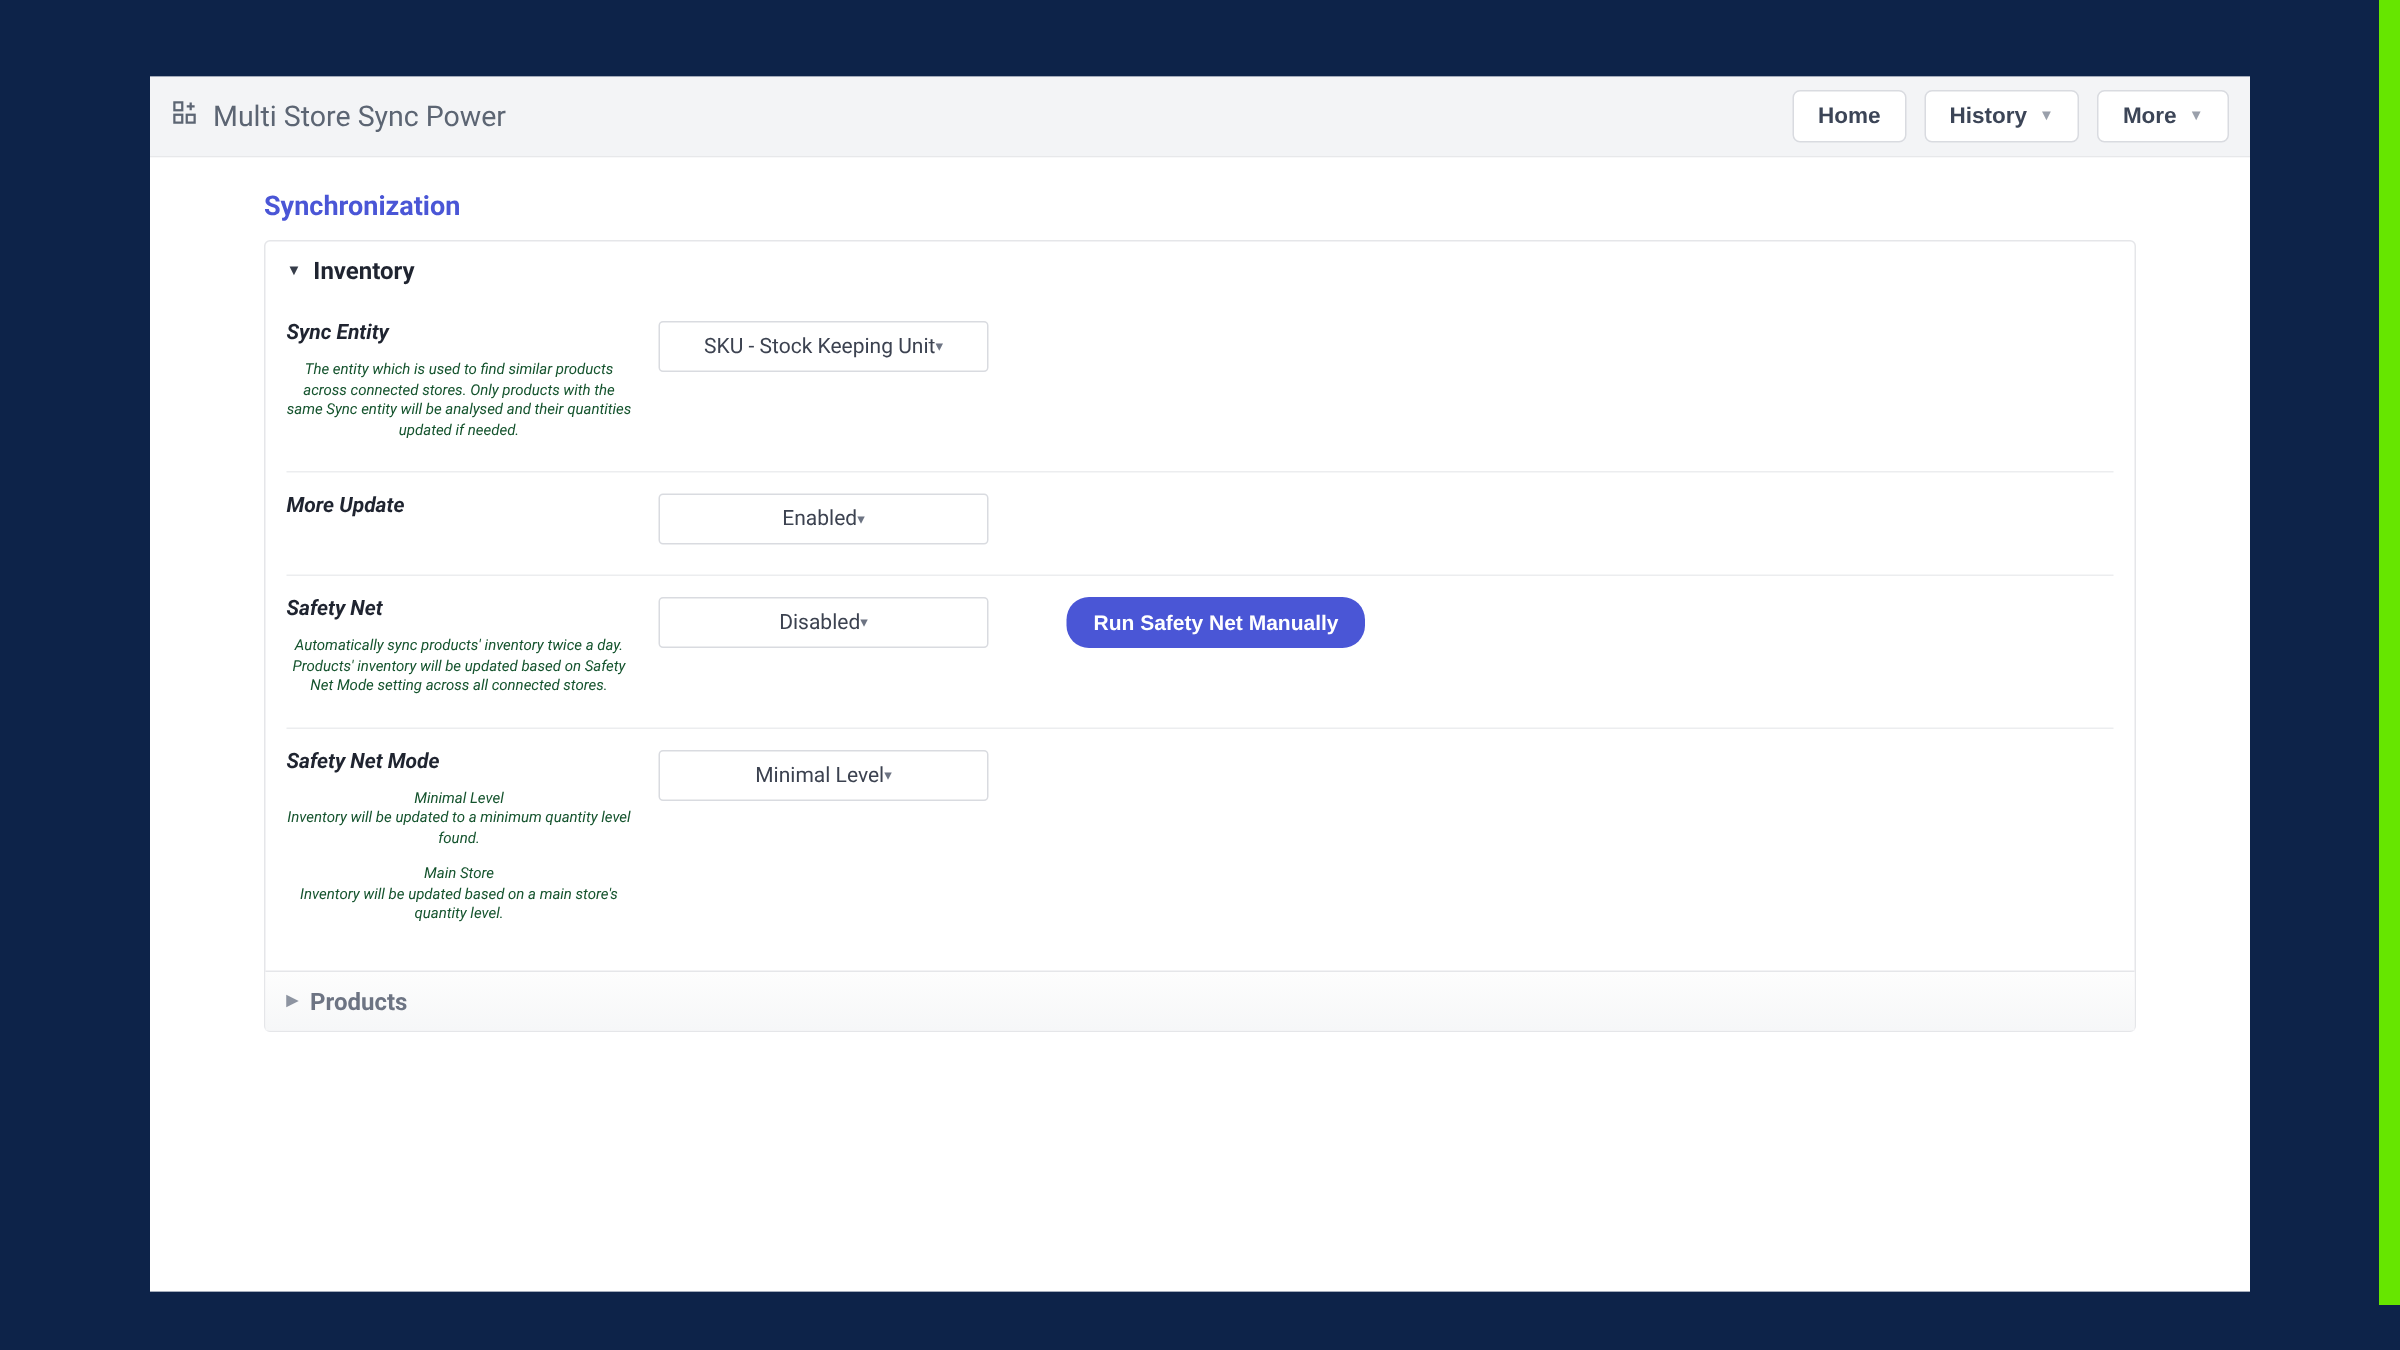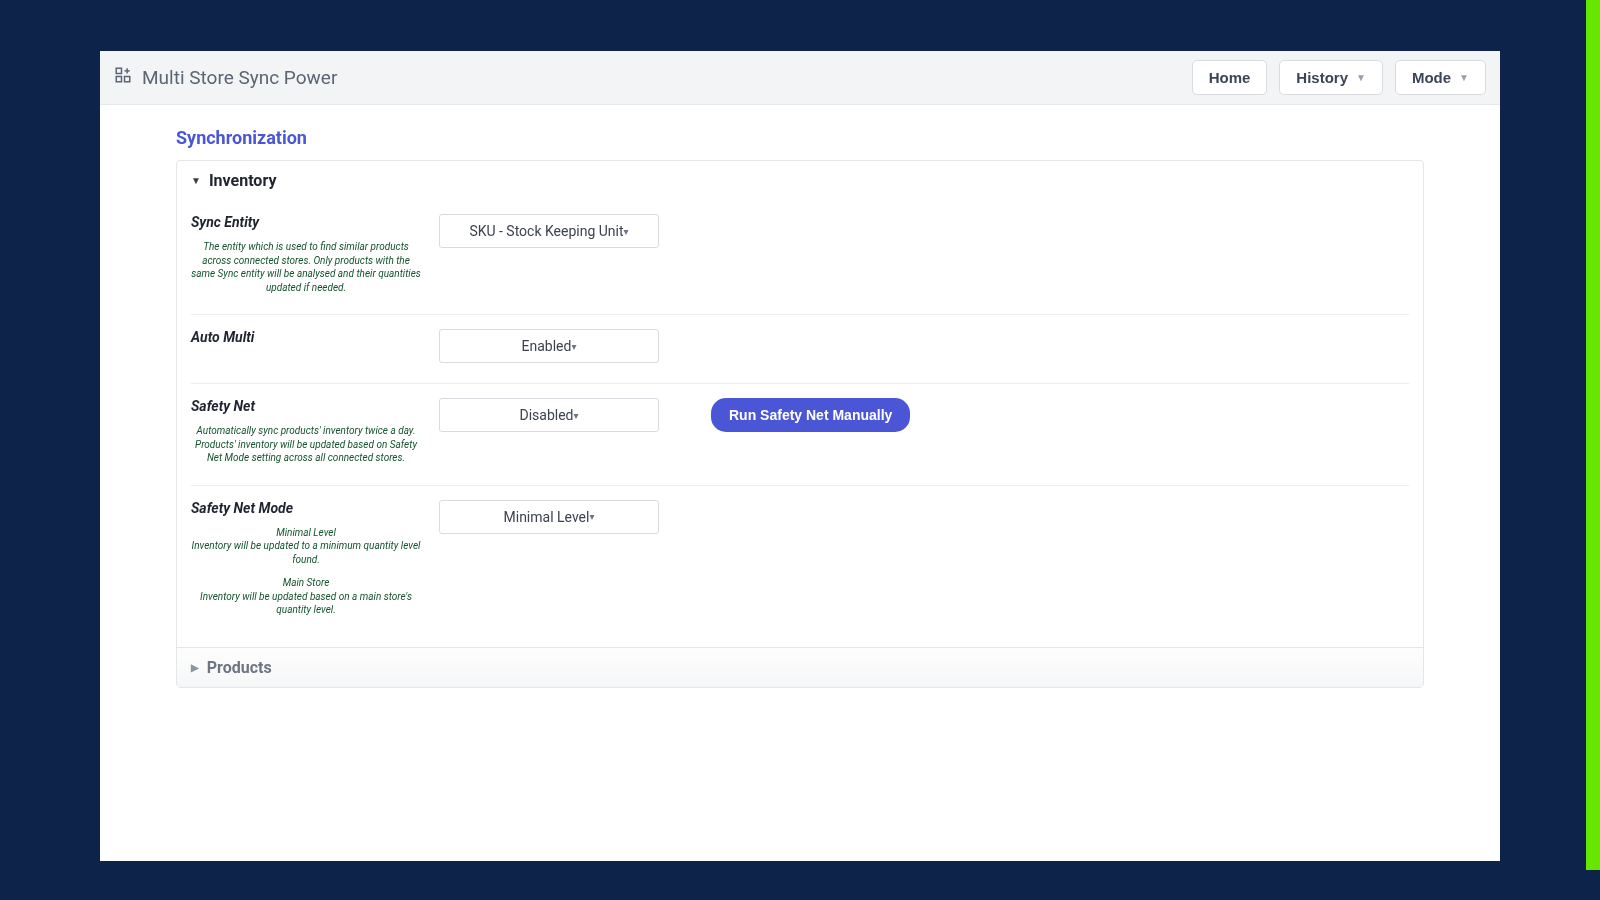--- a/index.html
+++ b/index.html
@@ -188,21 +188,21 @@
     </div>
     <div class="top-actions">
       <button class="btn">
         <span>Home</span>
       </button>
       <button class="btn">
         <span>History</span>
         <span class="caret">▼</span>
       </button>
       <button class="btn">
-        <span>Mode</span>
+        <span>More</span>
         <span class="caret">▼</span>
       </button>
     </div>
   </div>
 
   <div class="content">
     <div class="page-title">Synchronization</div>
 
     <div class="panel">
       <div class="accordion-header">
@@ -220,21 +220,21 @@
           <div class="col-control">
             <div class="select">
               <span>SKU - Stock Keeping Unit</span>
               <span class="caret">▾</span>
             </div>
           </div>
         </div>
 
         <div class="row">
           <div class="col-label">
-            <div class="field-title">Auto Multi</div>
+            <div class="field-title">More Update</div>
           </div>
           <div class="col-control">
             <div class="select">
               <span>Enabled</span>
               <span class="caret">▾</span>
             </div>
           </div>
         </div>
 
         <div class="row">

